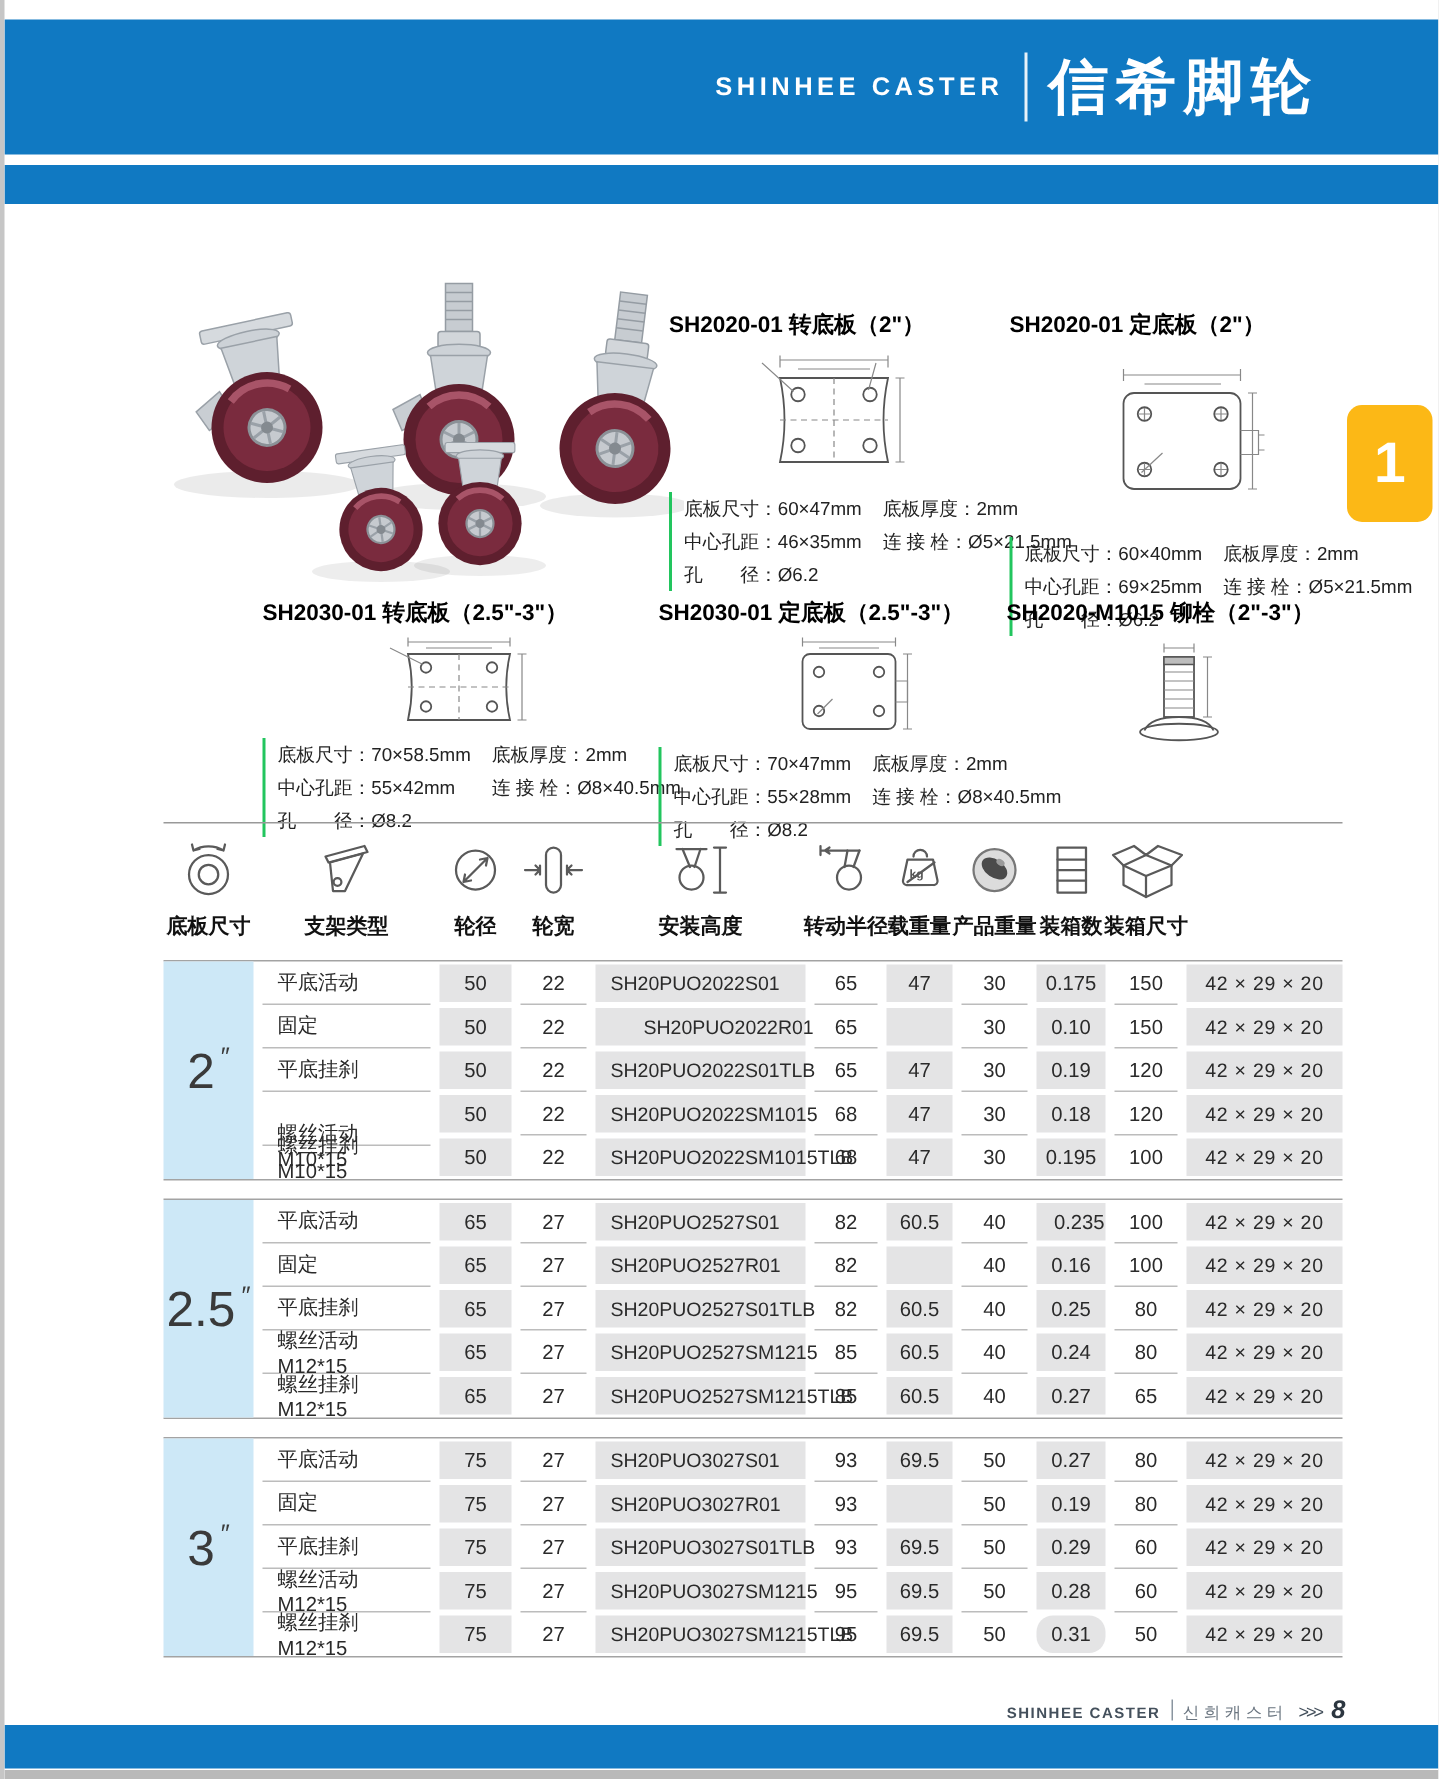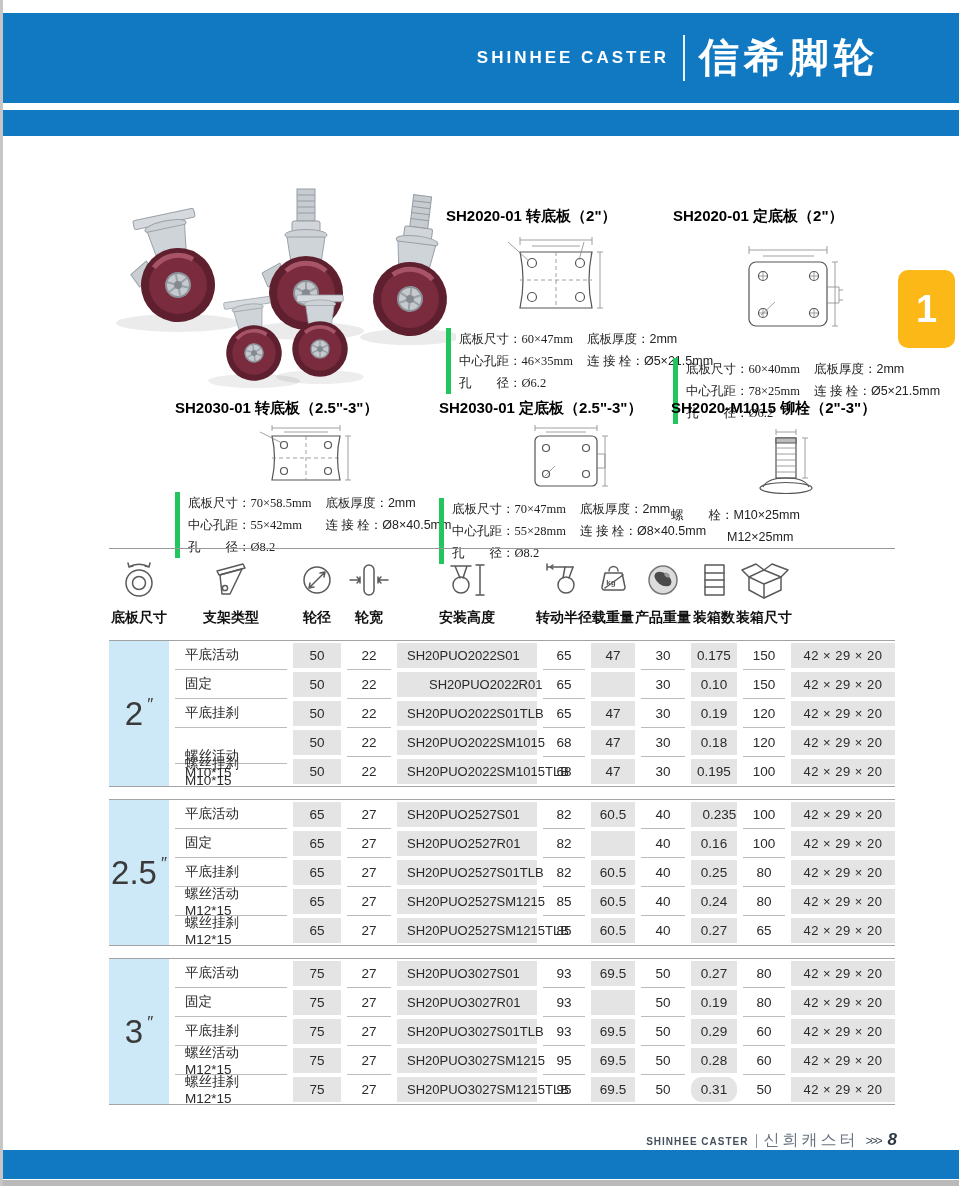--- a/index.html
+++ b/index.html
@@ -26,21 +26,21 @@
 
   
   .photo{position:absolute;left:55px;top:143px;}
 
   
   .draw{position:absolute;color:#111;}
   .d-title{font-size:15px;font-weight:600;color:#000;white-space:nowrap;}
   .d-fig{margin-top:6px;display:flex;justify-content:center;}
   .d-specs{display:flex;gap:14px;margin-top:4px;}
   .d-col{display:flex;flex-direction:column;}
-  .d-col.bl{border-left:5px solid #22c55e;padding-left:8px;font-family:Liberation Serif, serif;}
+  .d-col.bl{border-left:2px solid #22c55e;padding-left:8px;}
   .spec-line{font-size:12.5px;color:#222;line-height:22px;white-space:nowrap;}
   .d1{left:443px;top:207px;width:220px;}
   .d2{left:670px;top:207px;width:228px;}
   .d3{left:172px;top:399px;width:256px;}
   .d4{left:436px;top:399px;width:242px;}
   .d5{left:668px;top:399px;width:232px;}
   .d5 .spec-line:nth-child(2){padding-left:56px;}
   .tech{stroke:#555;fill:none;stroke-width:1.2;}
   .tech-thin{stroke:#888;fill:none;stroke-width:.8;}
 
@@ -63,21 +63,21 @@
   .cw{border-bottom:1px solid #bcbcbc;}
   .ct{justify-content:flex-start;padding-left:10px;border-bottom:1px solid #bcbcbc;}
   .ccode{justify-content:flex-start;padding-left:10px;font-size:13px;}
   .ccarton{font-size:13px;letter-spacing:.5px;}
   .lastrow{border-bottom:none;}
 
   
   .footer{position:absolute;right:62px;top:1130px;display:flex;align-items:baseline;gap:7px;color:#44505c;}
   .f-en{font-size:10px;font-weight:700;letter-spacing:1px;}
   .f-divider{width:1px;height:14px;background:#8a95a0;align-self:center;}
-  .f-kr{font-size:16px;letter-spacing:3px;color:#6a7580;}
+  .f-kr{font-size:11px;letter-spacing:3px;color:#6a7580;}
   .f-ar{font-size:12px;font-style:italic;letter-spacing:-2px;color:#44505c;}
   .f-pg{font-size:17px;font-style:italic;font-weight:600;color:#2c3640;}
   .footer-bar{position:absolute;left:0;right:0;top:1150px;height:29px;background:#1079c2;}
 </style>
 </head>
 <body>
 
 <div class="page">
 
   <div class="hdr-main"></div>
@@ -194,21 +194,21 @@
         <path class="tech-thin" d="M52 40 V48 M48 44 H56 M103 40 V48 M99 44 H107 M52 77 V85 M48 81 H56 M103 77 V85 M99 81 H107"></path>
         <path class="tech-thin" d="M38 18 H116 M38 14 V22 M116 14 V22 M52 24 H103"></path>
         <path class="tech-thin" d="M124 30 V94 M121 30 H127 M121 94 H127"></path>
         <path class="tech-thin" d="M116 55 h12 v16 h-12 M128 58 h4 M128 68 h4"></path>
         <path class="tech-thin" d="M64 70 L50 83"></path>
       </svg>
     </div>
     <div class="d-specs">
       <div class="d-col bl">
           <div class="spec-line">底板尺寸：60×40mm</div>
-          <div class="spec-line">中心孔距：78×25mm</div>
+          <div class="spec-line">中心孔距：69×25mm</div>
           <div class="spec-line">孔　　径：Ø6.2</div>
         </div>
       <div class="d-col">
           <div class="spec-line">底板厚度：2mm</div>
           <div class="spec-line">连 接 栓：Ø5×21.5mm</div>
         </div>
     </div>
   </div>
 
   <div class="draw d3">
@@ -275,26 +275,20 @@
     <div class="d-fig">
       <svg width="96" height="76" viewBox="0 0 96 76">
         <rect class="tech" x="37" y="14" width="20" height="40" fill="#f2f2f2"></rect>
         <rect x="37" y="14" width="20" height="5" fill="#bdbdbd" stroke="#555" stroke-width="1"></rect>
         <path class="tech-thin" d="M37 24 h20 M37 30 h20 M37 36 h20 M37 42 h20 M37 48 h20"></path>
         <path class="tech" d="M24 63 Q28 54 47 54 Q66 54 70 63"></path>
         <ellipse class="tech" cx="47" cy="64" rx="26" ry="5.5" fill="#f5f5f5"></ellipse>
         <path class="tech-thin" d="M37 8 H57 M37 5 V11 M57 5 V11"></path>
         <path class="tech-thin" d="M66 14 V54 M63 14 H69 M63 54 H69"></path>
       </svg>
-    </div>
-    <div class="d-specs">
-      <div class="d-col">
-          <div class="spec-line">螺　　栓：M10×25mm</div>
-          <div class="spec-line">M12×25mm</div>
-        </div>
     </div>
   </div>
 
   <div class="table">
     <div class="thead">
       <div class="hc">
         <span class="hicon">
           <svg width="44" height="44" viewBox="0 0 44 44">
               <path class="ic" d="M12 9 A15 11 0 0 1 32 9 M12 9 l-1 -4 M12 9 l4 -1 M32 9 l1 -4 M32 9 l-4 -1"></path>
               <circle class="ic" cx="22" cy="25" r="13"></circle>

